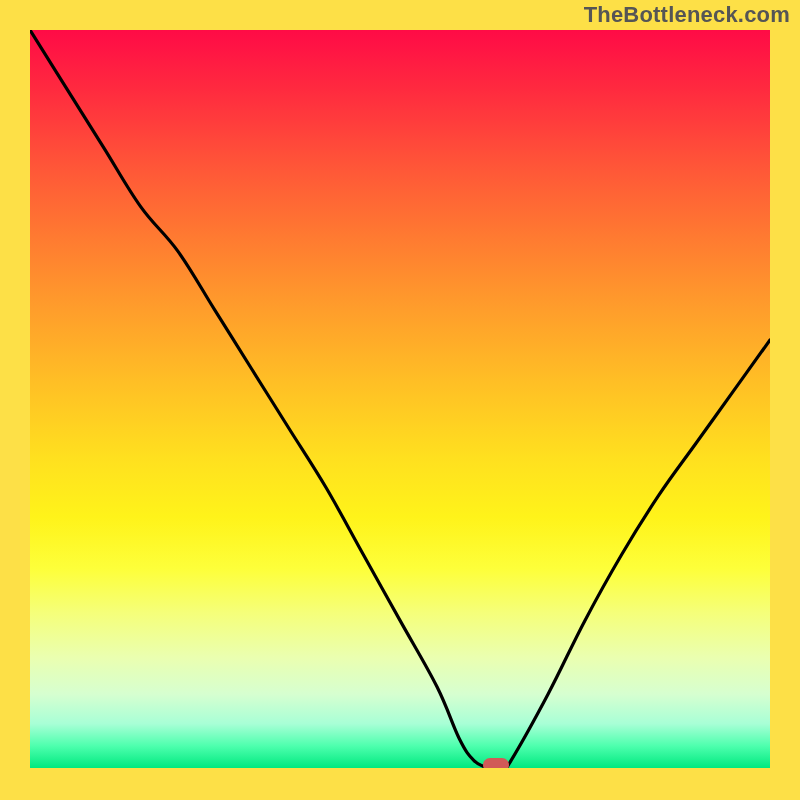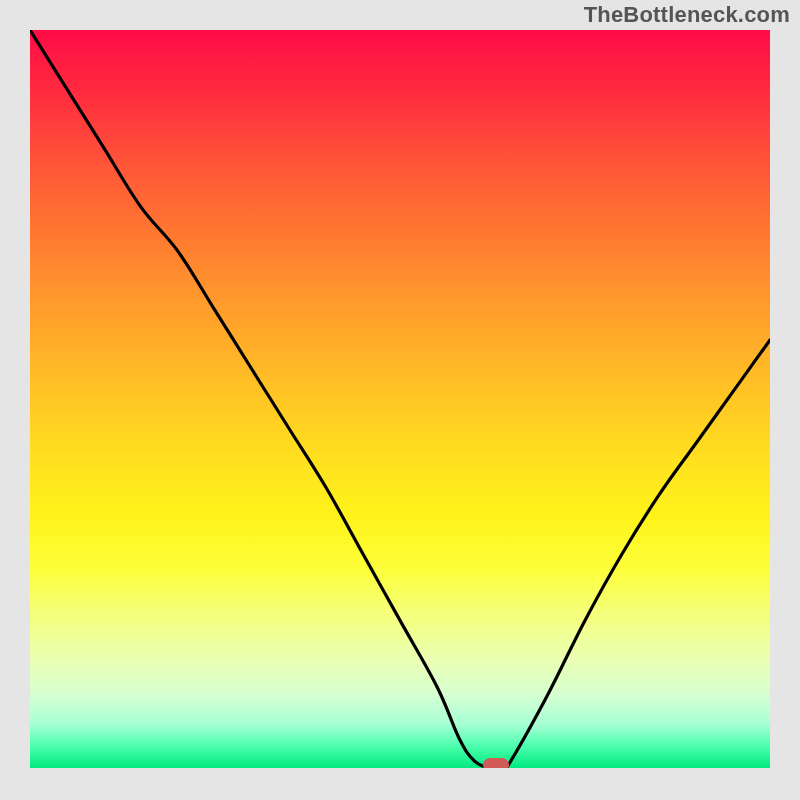--- a/index.html
+++ b/index.html
@@ -8,21 +8,21 @@
     width: 800px;
     height: 800px;
     background: #000;
     overflow: hidden;
     font-family: Arial, Helvetica, sans-serif;
   }
   .frame {
     position: relative;
     width: 800px;
     height: 800px;
-    background: #e5e5e5;
+    background: #fde047;
   }
   .attribution {
     position: absolute;
     top: 2px;
     right: 10px;
     color: #555;
     font-size: 22px;
     font-weight: bold;
     letter-spacing: 0.2px;
   }

